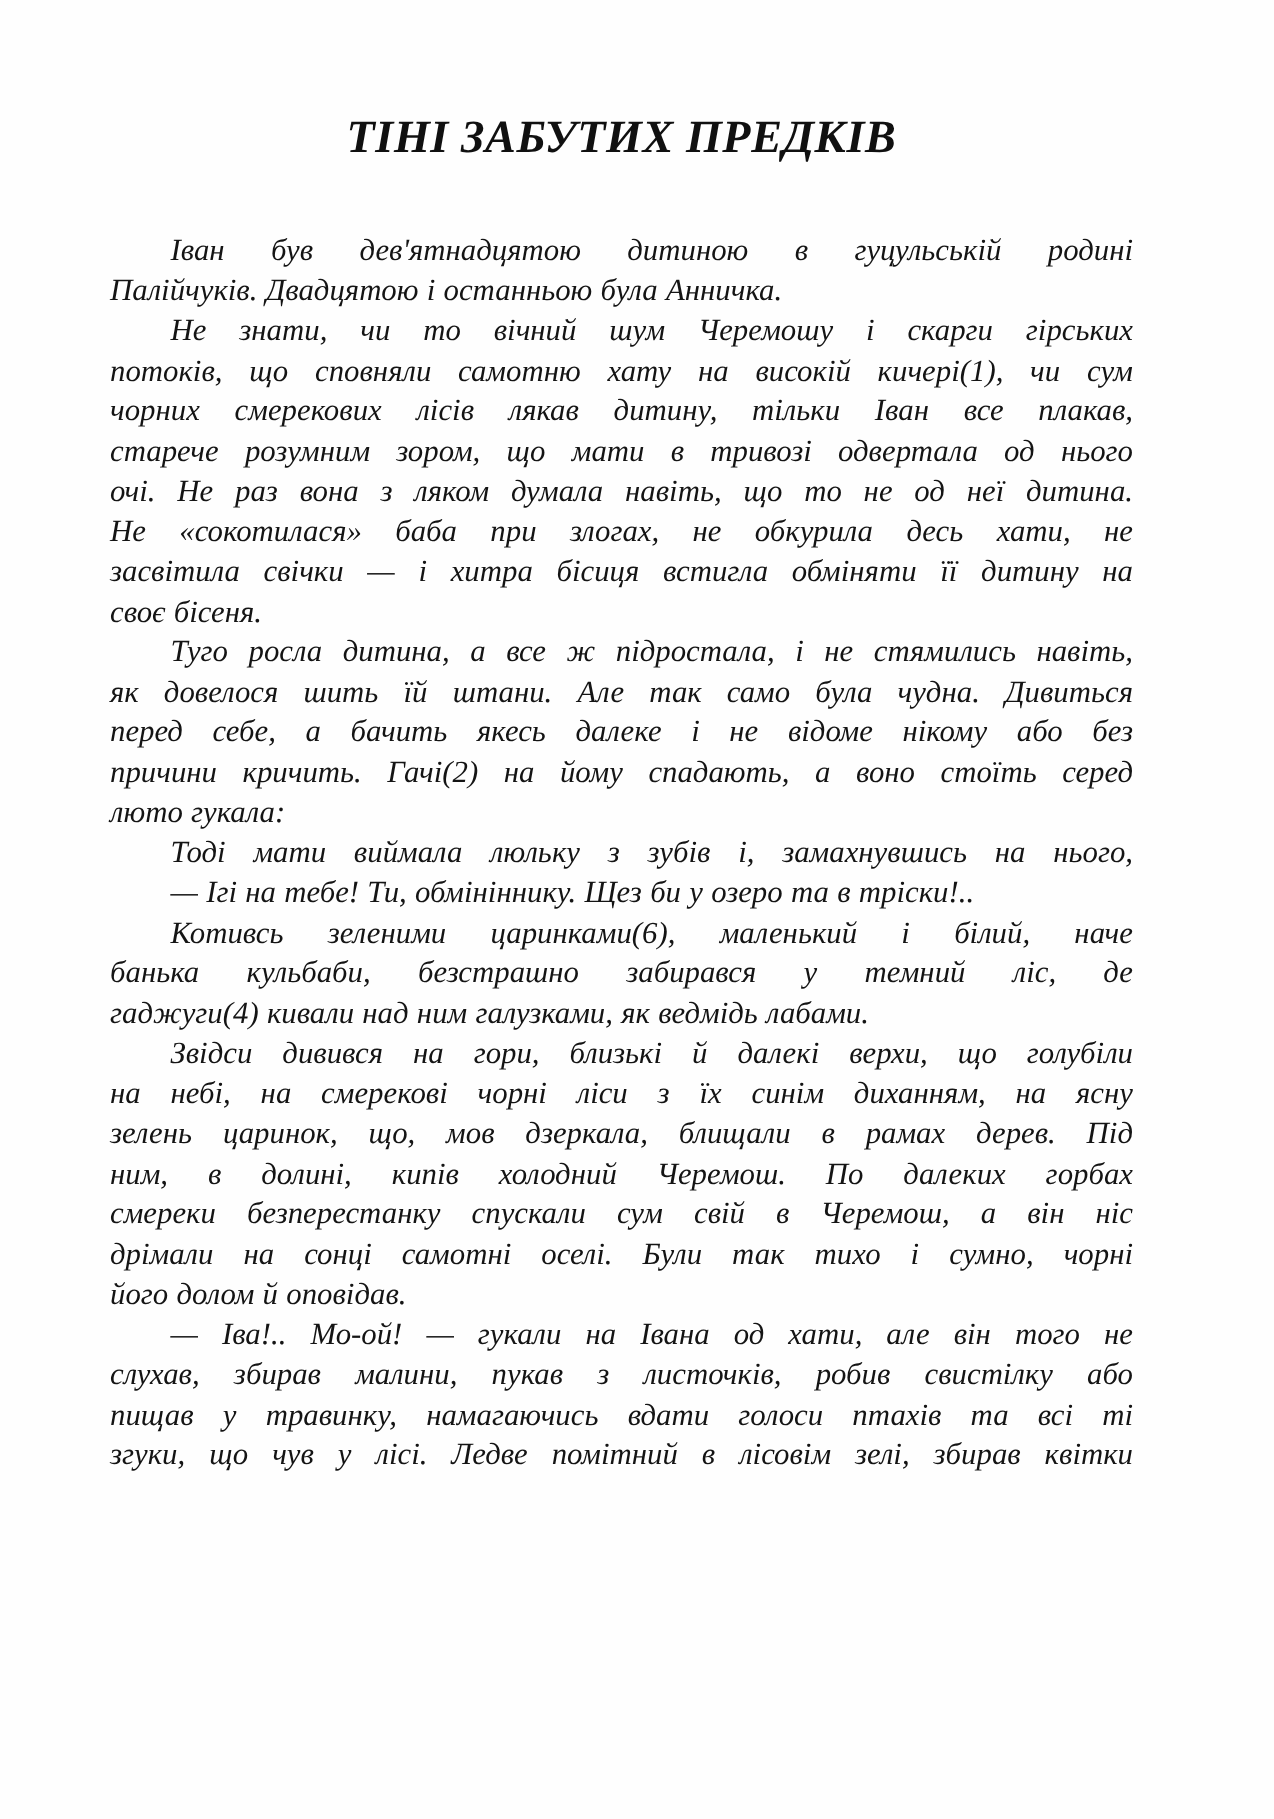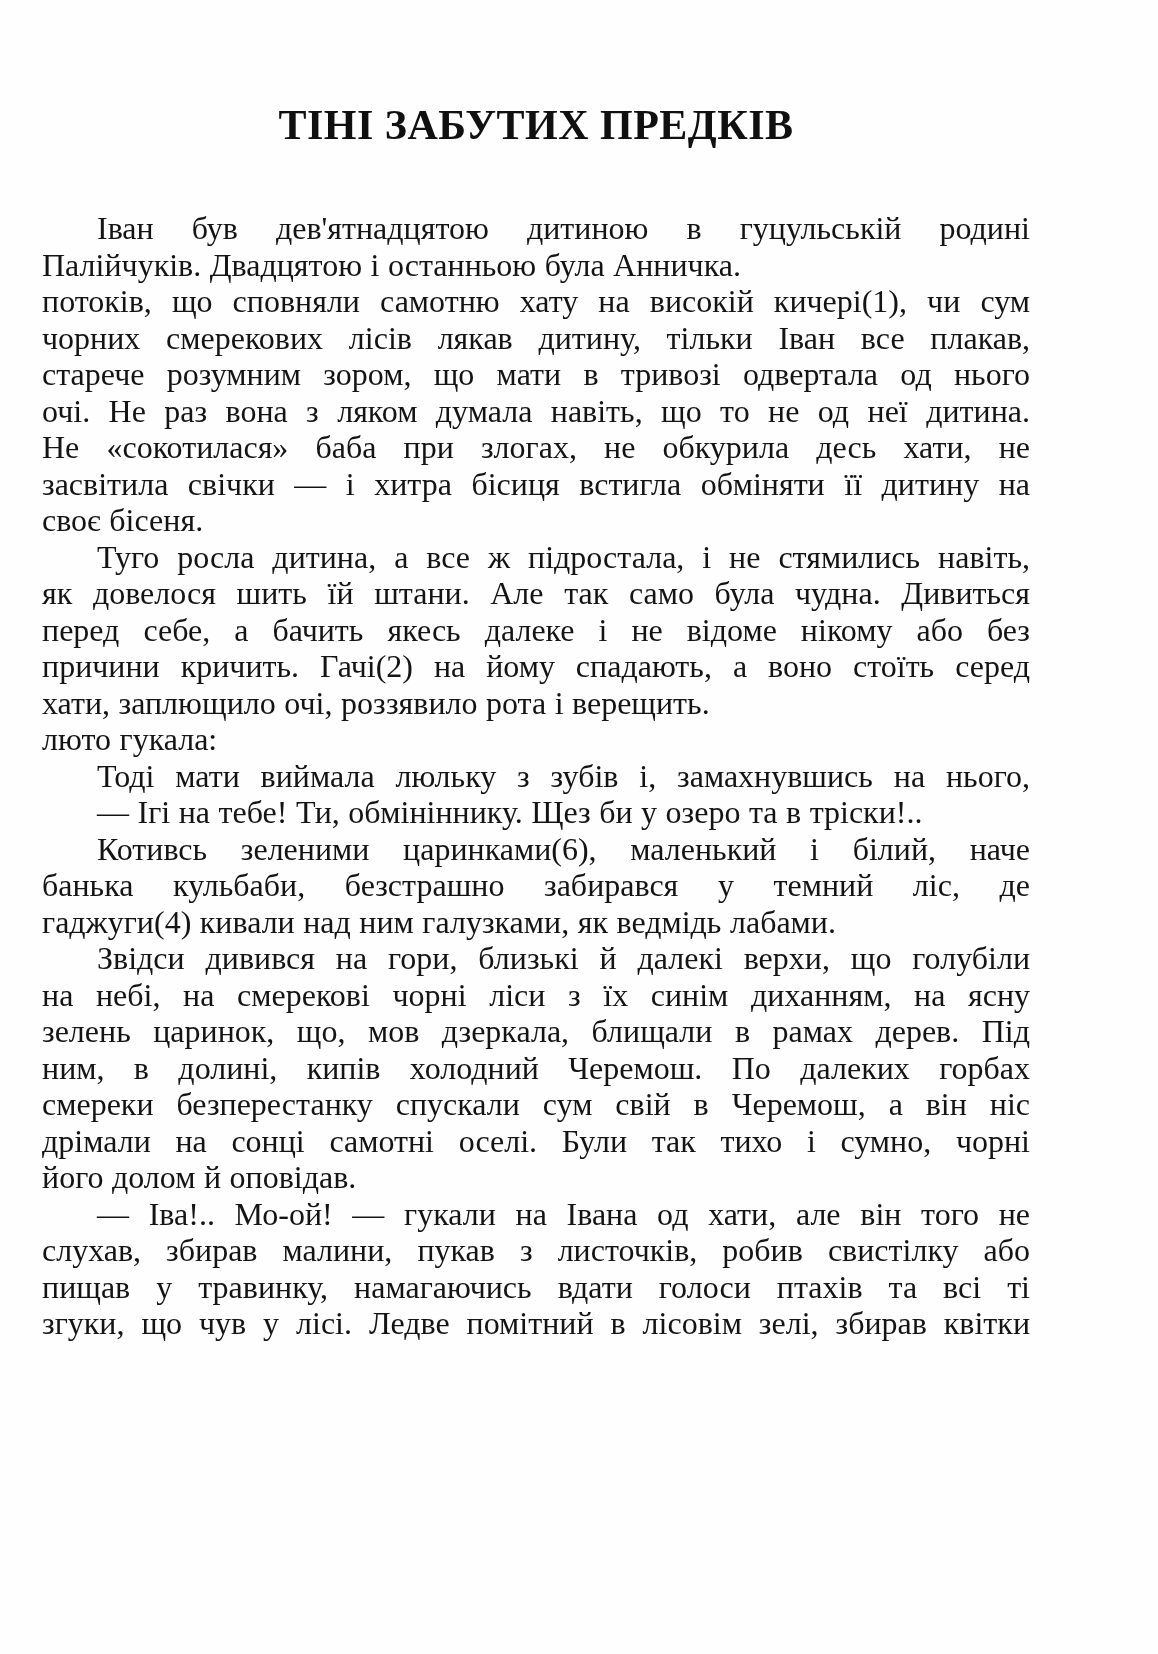--- a/index.html
+++ b/index.html
@@ -8,35 +8,36 @@
     background: #ffffff;
   }
   .page {
     position: relative;
     width: 1158px;
     height: 1654px;
     box-sizing: border-box;
     background: #fefefe;
     color: #141414;
     font-family: "Liberation Serif", "DejaVu Serif", serif;
-    padding: 0 128px 0 42px;
+    padding: 0 128px 0 100px;
     overflow: hidden;
+    font-style: italic;
   }
   .title {
     margin: 102px 0 0 0;
     font-size: 42px;
     font-weight: bold;
     line-height: 1.1;
     text-align: center;
     letter-spacing: 0.5px;
     color: #101010;
   }
   .text-body {
     margin-top: 62px;
-    font-size: 32px;
+    font-size: 28px;
     line-height: 36.5px;
   }
   .line {
     text-align: justify;
     text-align-last: justify;
     height: 36.5px;
     overflow: visible;
     word-spacing: 0.5px;
   }
   .line.first {
@@ -47,32 +48,32 @@
   }
 </style>
 </head>
 <body>
 
 <div class="page">
   <h1 class="title">ТІНІ ЗАБУТИХ ПРЕДКІВ</h1>
   <div class="text-body">
       <div class="line first">Іван був дев'ятнадцятою дитиною в гуцульській родині</div>
       <div class="line last">Палійчуків. Двадцятою і останньою була Анничка.</div>
+      <div class="line first">Не знати, чи то вічний шум Черемошу і скарги гірських</div>
       <div class="line">потоків, що сповняли самотню хату на високій кичері(1), чи сум</div>
       <div class="line">чорних смерекових лісів лякав дитину, тільки Іван все плакав,</div>
       <div class="line">старече розумним зором, що мати в тривозі одвертала од нього</div>
       <div class="line">очі. Не раз вона з ляком думала навіть, що то не од неї дитина.</div>
       <div class="line">Не «сокотилася» баба при злогах, не обкурила десь хати, не</div>
       <div class="line">засвітила свічки — і хитра бісиця встигла обміняти її дитину на</div>
       <div class="line last">своє бісеня.</div>
       <div class="line first">Туго росла дитина, а все ж підростала, і не стямились навіть,</div>
       <div class="line">як довелося шить їй штани. Але так само була чудна. Дивиться</div>
       <div class="line">перед себе, а бачить якесь далеке і не відоме нікому або без</div>
       <div class="line">причини кричить. Гачі(2) на йому спадають, а воно стоїть серед</div>
-      <div class="line last">хати, заплющило очі, роззявило рота і верещить.</div>
       <div class="line last">люто гукала:</div>
       <div class="line first">Тоді мати виймала люльку з зубів і, замахнувшись на нього,</div>
       <div class="line first last">— Ігі на тебе! Ти, обмініннику. Щез би у озеро та в тріски!..</div>
       <div class="line first">Котивсь зеленими царинками(6), маленький і білий, наче</div>
       <div class="line">банька кульбаби, безстрашно забирався у темний ліс, де</div>
       <div class="line last">гаджуги(4) кивали над ним галузками, як ведмідь лабами.</div>
       <div class="line first">Звідси дивився на гори, близькі й далекі верхи, що голубіли</div>
       <div class="line">на небі, на смерекові чорні ліси з їх синім диханням, на ясну</div>
       <div class="line">зелень царинок, що, мов дзеркала, блищали в рамах дерев. Під</div>
       <div class="line">ним, в долині, кипів холодний Черемош. По далеких горбах</div>

